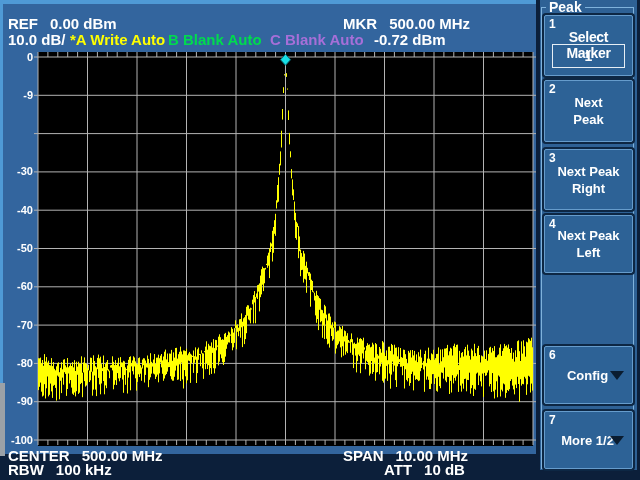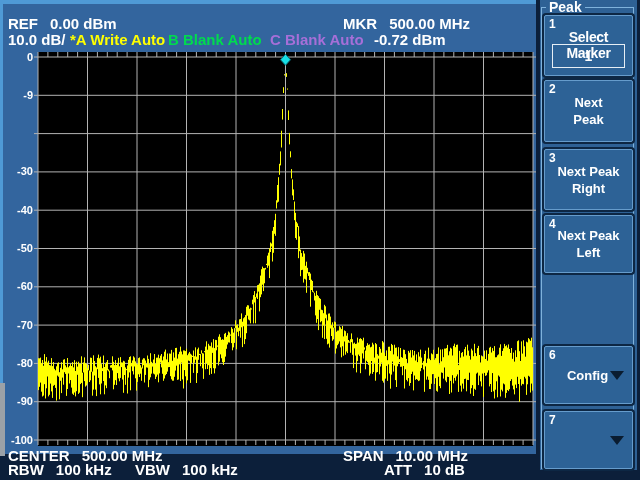--- a/index.html
+++ b/index.html
@@ -84,23 +84,20 @@
 
     <div class="txt kv" style="left:8px; top:447px;">
       <span class="k">CENTER</span><span>500.00 MHz</span>
     </div>
     <div class="txt kv" style="left:343px; top:447px;">
       <span class="k">SPAN</span><span>10.00 MHz</span>
     </div>
     <div class="txt kv" style="left:8px; top:461px;">
       <span class="k">RBW</span><span>100 kHz</span>
     </div>
-    <div class="txt kv" style="left:135px; top:461px;">
-      <span class="k">VBW</span><span>100 kHz</span>
-    </div>
     <div class="txt kv" style="left:384px; top:461px;">
       <span class="k">ATT</span><span>10 dB</span>
     </div>
 
     <div class="border-top"></div>
     <div class="border-left"></div>
     <div class="bezel-gray"></div>
   </div>
 
   <div class="gap-dark"></div>
@@ -134,16 +131,17 @@
   </div>
 
   <div class="softkey" style="top:346px; height:58px;">
     <span class="sk-num">6</span>
     <div class="sk-label with-arrow">Config</div>
     <span class="sk-arrow"></span>
   </div>
 
   <div class="softkey" style="top:411px; height:58px;">
     <span class="sk-num">7</span>
+    <div class="sk-label with-arrow">More 1/2</div>
     <span class="sk-arrow"></span>
   </div>
 
 </div>
 
 </body></html>

